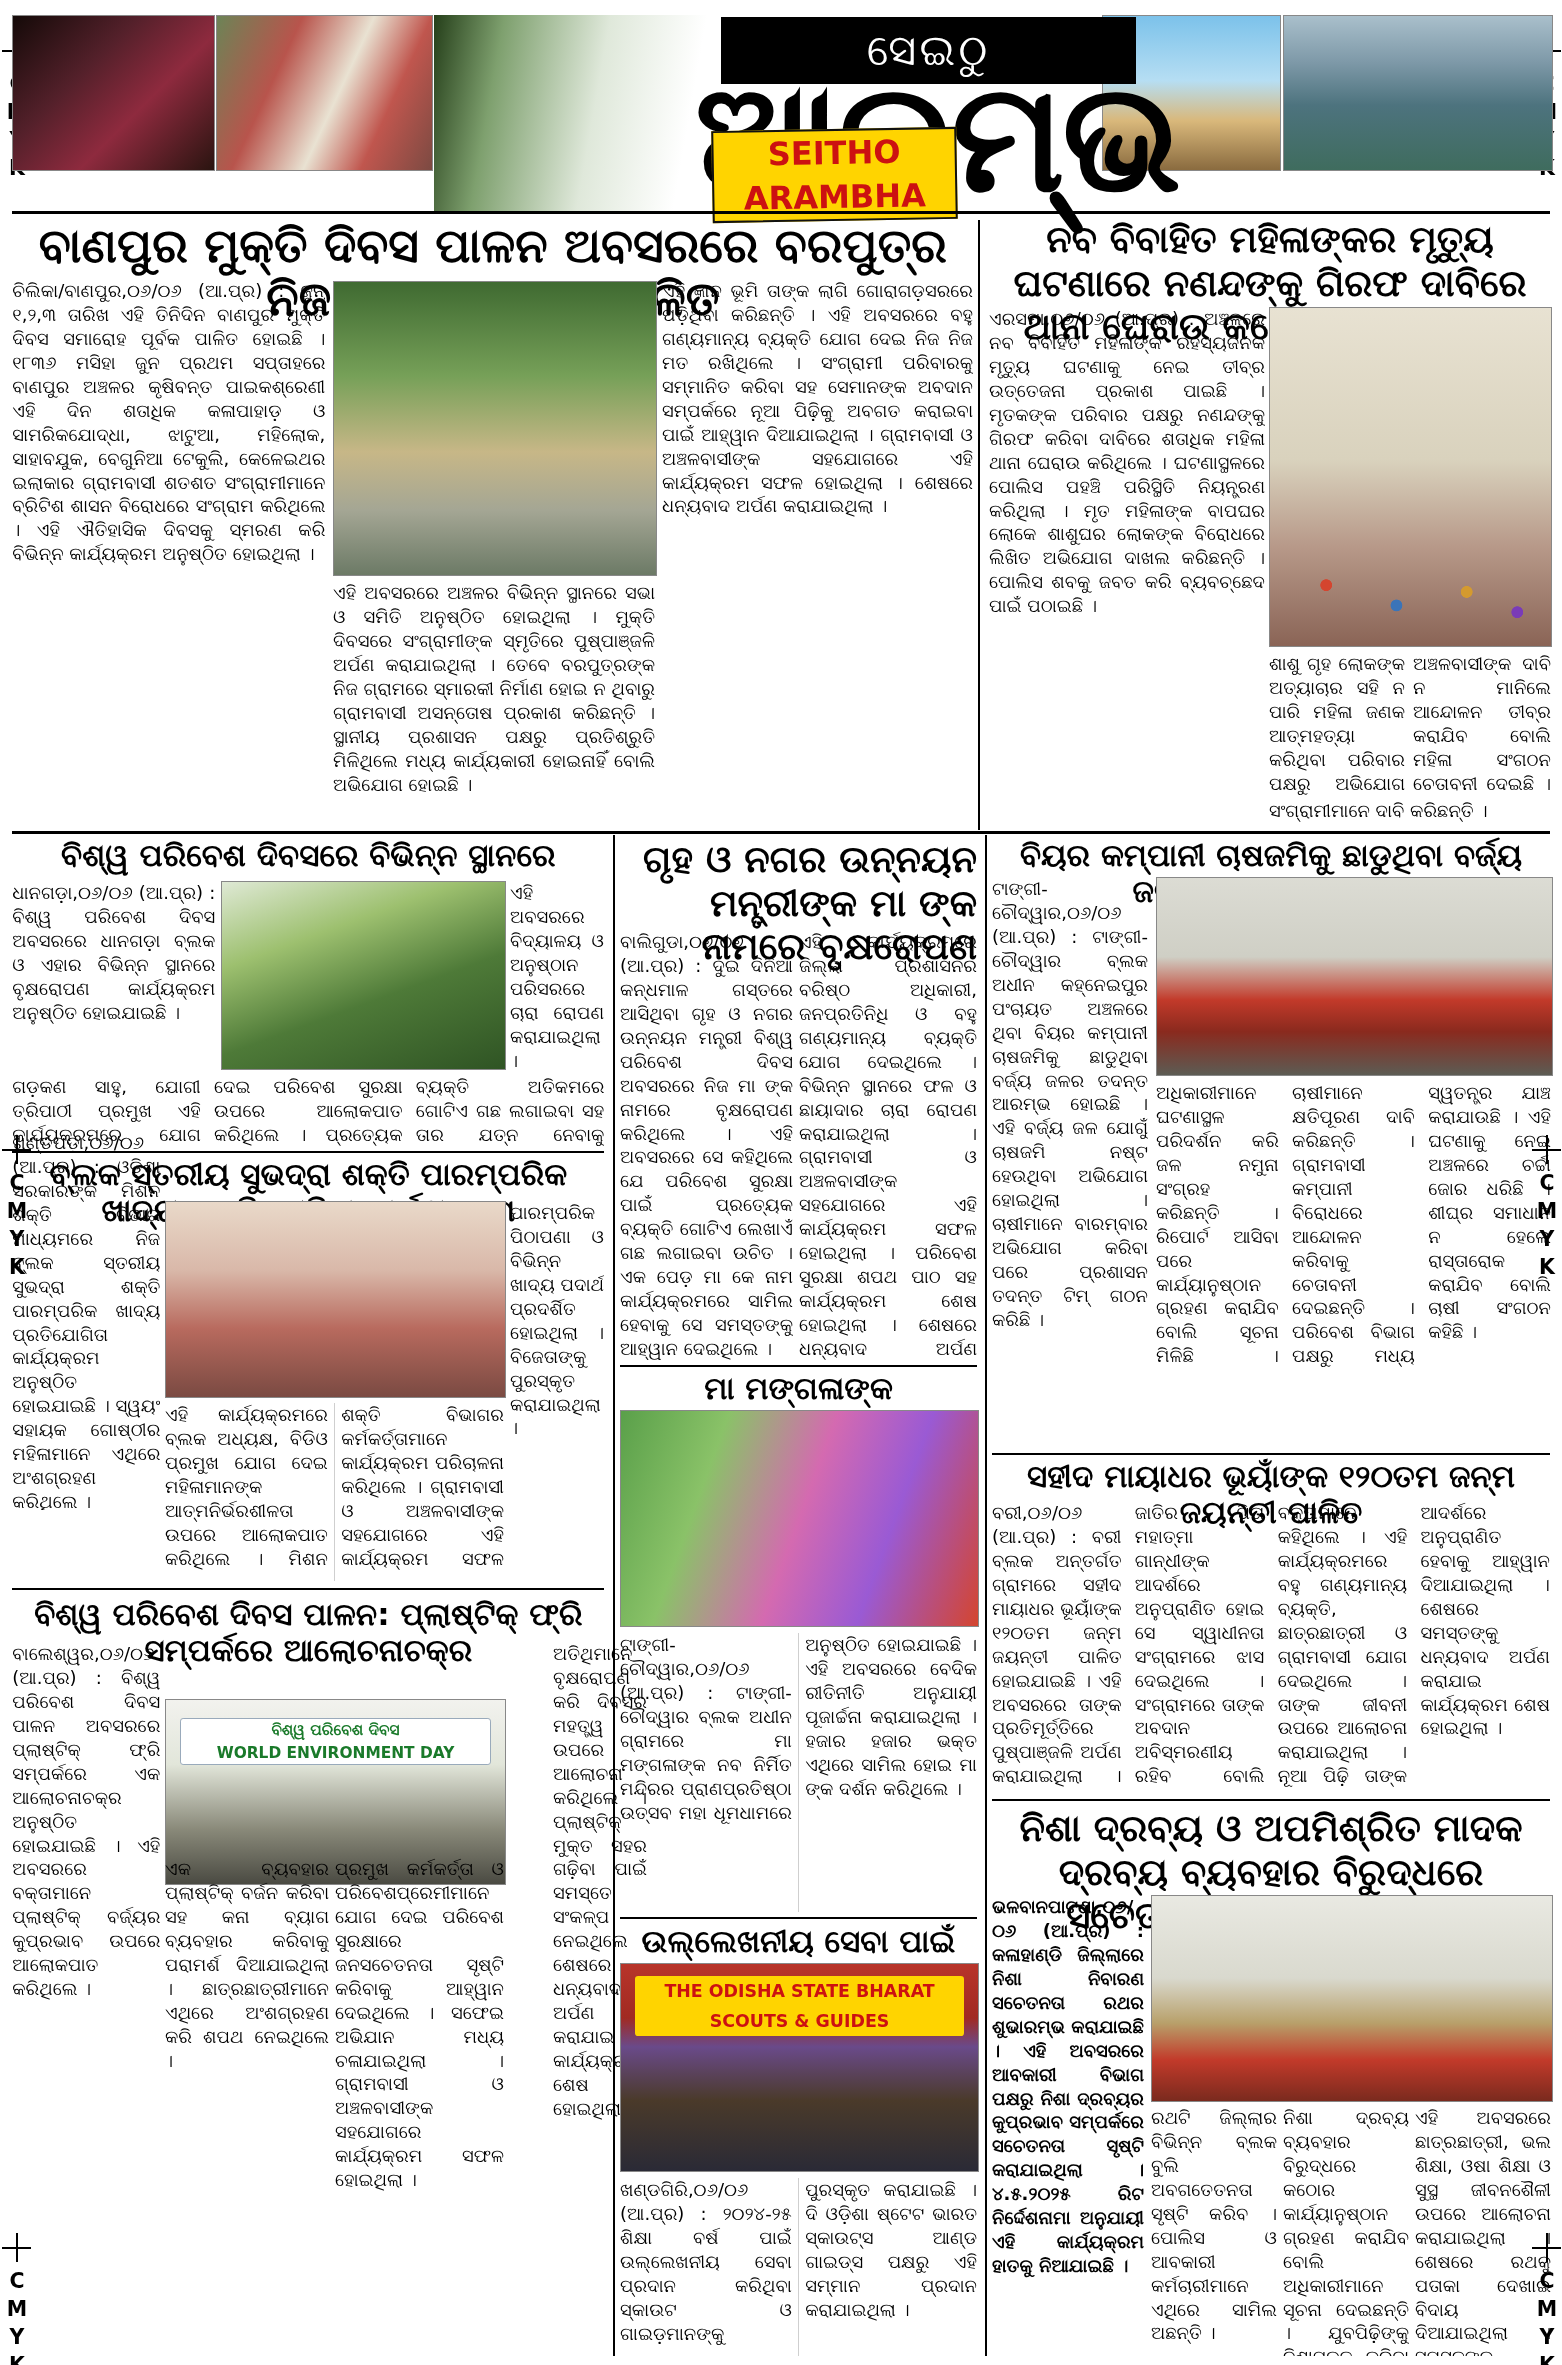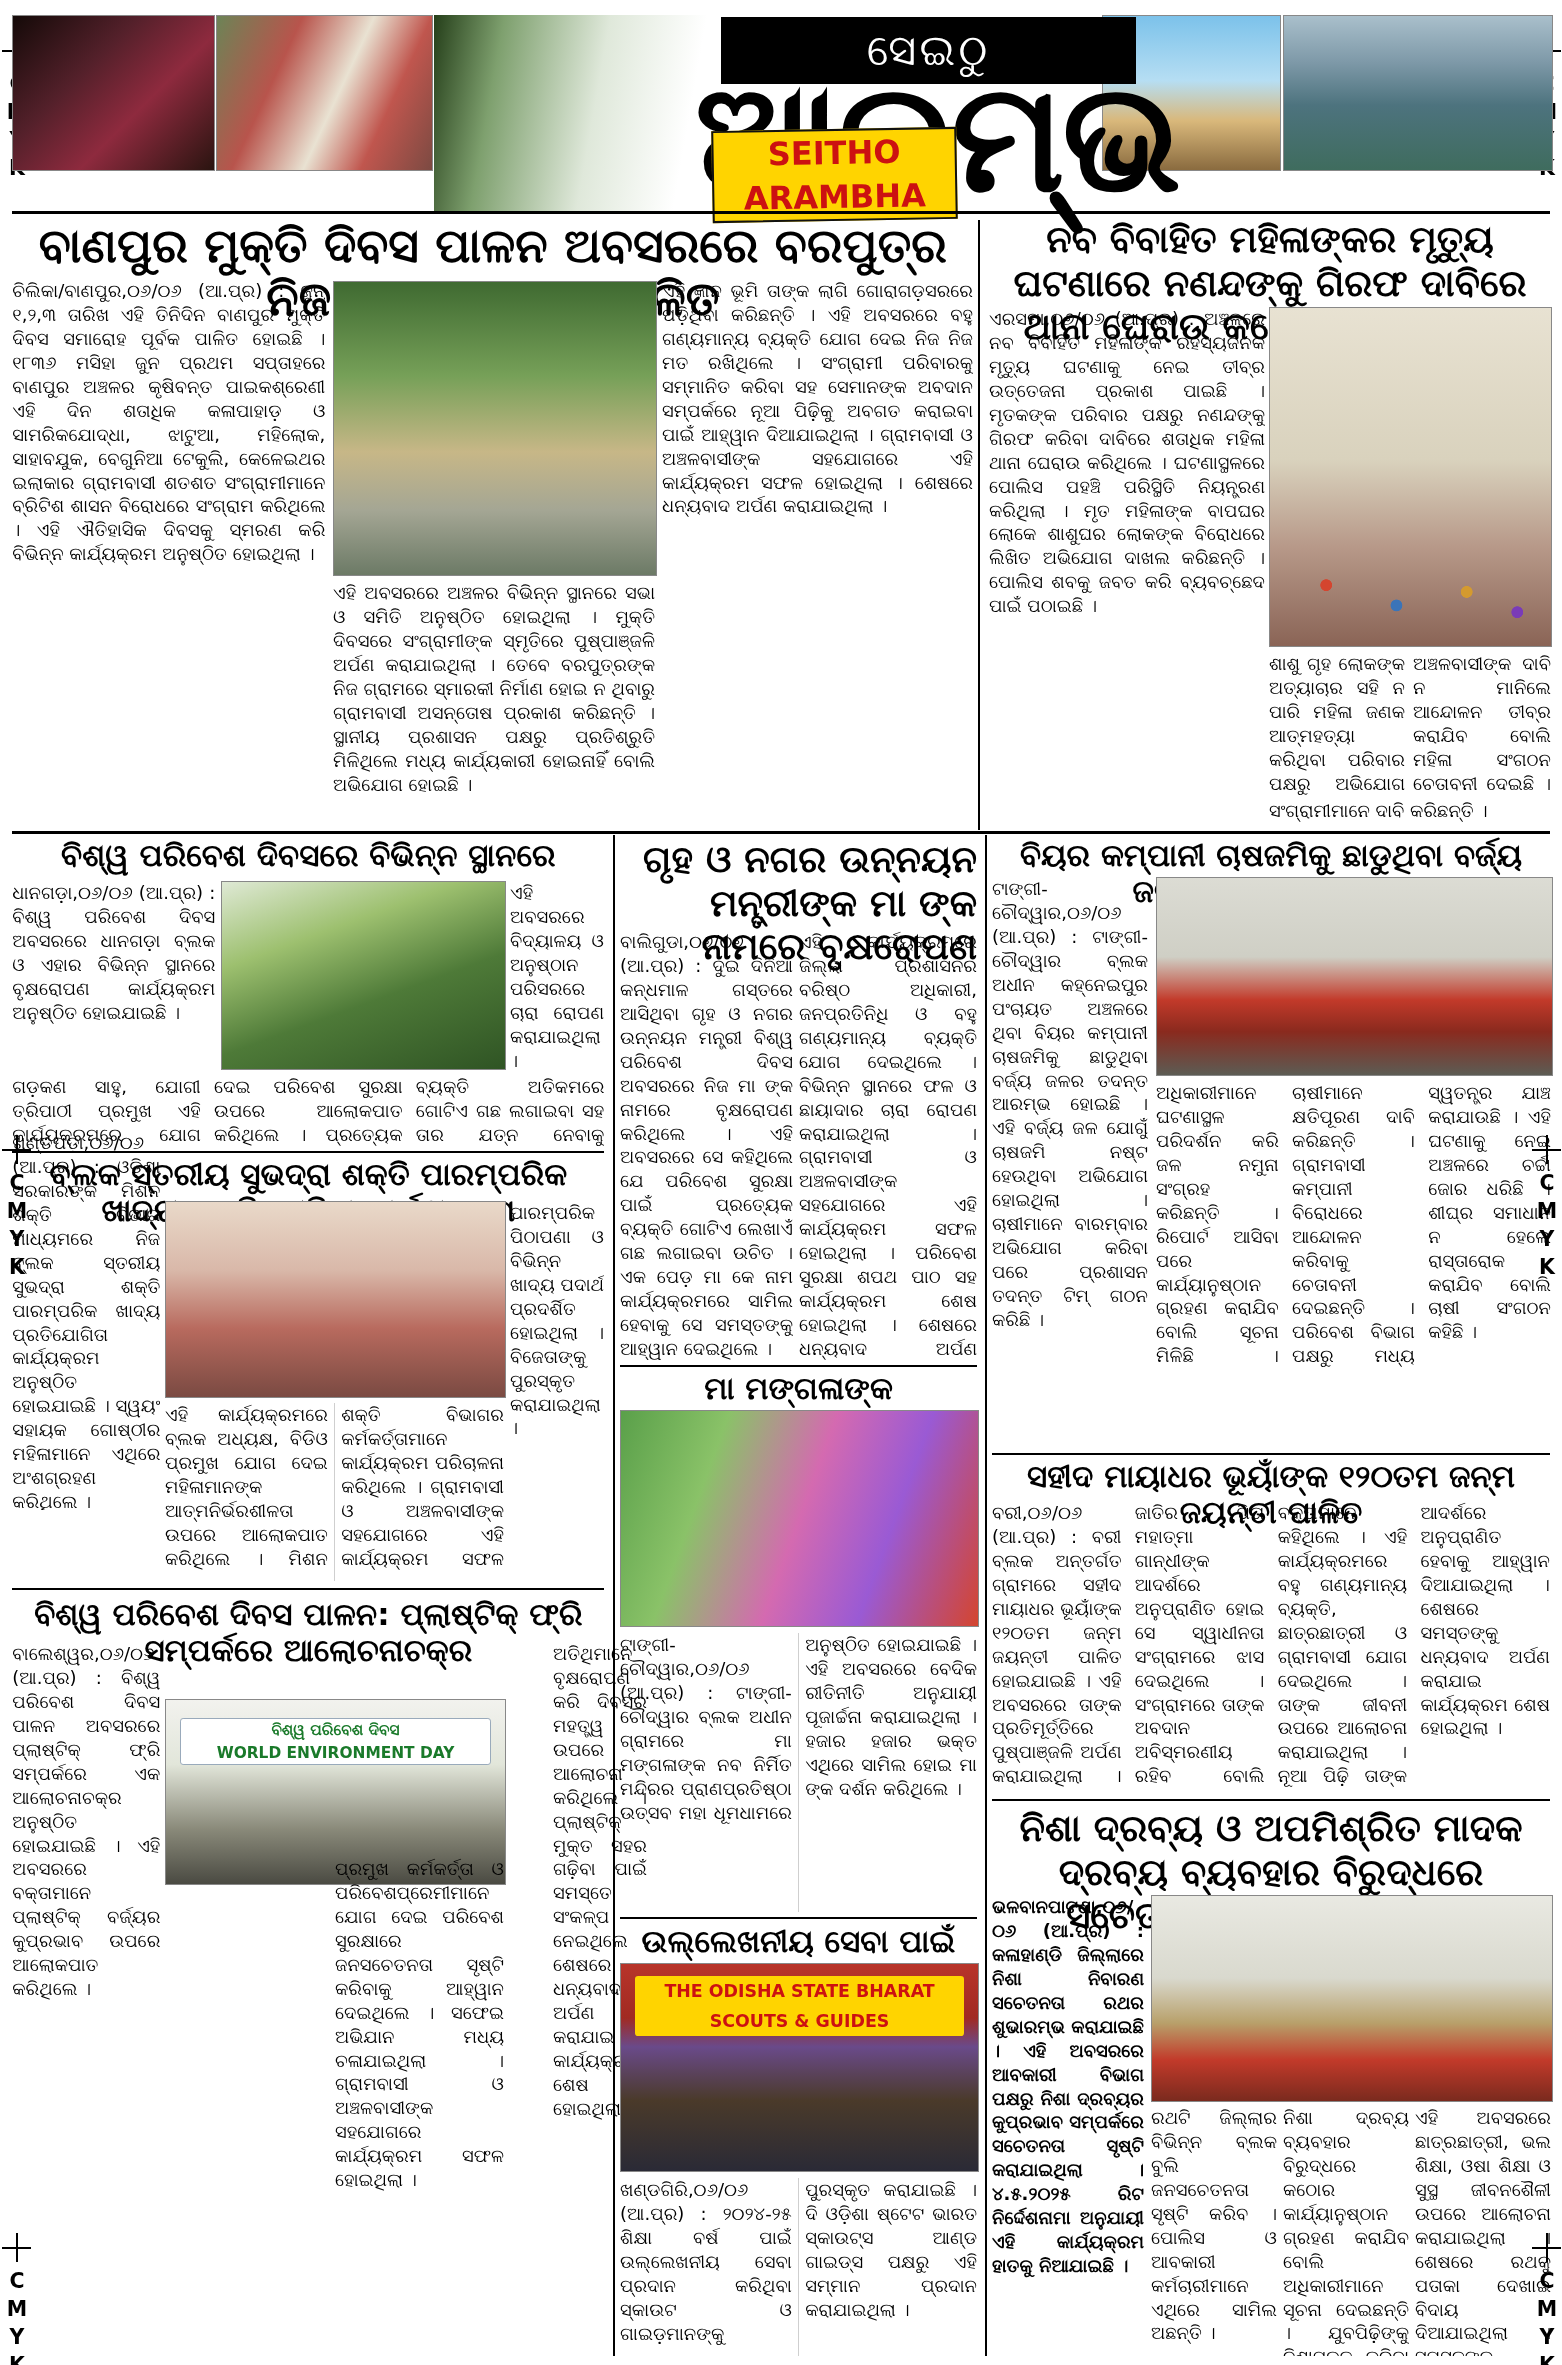--- a/index.html
+++ b/index.html
@@ -143,20 +143,21 @@
   <div class="abs hrule" style="left:12.3px;top:1588px;width:592px;height:1.5px;"></div>
 
   <div class="abs hl hl-md" style="left:12.3px;top:1597px;width:592px;">ବିଶ୍ୱ ପରିବେଶ ଦିବସ ପାଳନ: ପ୍ଲାଷ୍ଟିକ୍ ଫ୍ରି ସମ୍ପର୍କରେ ଆଲୋଚନାଚକ୍ର</div>
   <div class="abs col" style="left:12.3px;top:1642px;width:148px;height:709px;">ବାଲେଶ୍ୱର,୦୬/୦୬ (ଆ.ପ୍ର) : ବିଶ୍ୱ ପରିବେଶ ଦିବସ ପାଳନ ଅବସରରେ ପ୍ଲାଷ୍ଟିକ୍ ଫ୍ରି ସମ୍ପର୍କରେ ଏକ ଆଲୋଚନାଚକ୍ର ଅନୁଷ୍ଠିତ ହୋଇଯାଇଛି । ଏହି ଅବସରରେ ବକ୍ତାମାନେ ପ୍ଲାଷ୍ଟିକ୍ ବର୍ଜ୍ୟର କୁପ୍ରଭାବ ଉପରେ ଆଲୋକପାତ କରିଥିଲେ ।</div>
   <div class="abs photo photo-seminar" style="left:165px;top:1665px;width:339px;height:184px;">
     <div class="banner banner-env">
       <div>ବିଶ୍ୱ ପରିବେଶ ଦିବସ</div>
       <div>WORLD ENVIRONMENT DAY</div>
     </div>
   </div>
+  <div class="abs col" style="left:165px;top:1857px;width:164px;height:494px;">ଏକ ବ୍ୟବହାର ପ୍ଲାଷ୍ଟିକ୍ ବର୍ଜନ କରିବା ସହ କନା ବ୍ୟାଗ ବ୍ୟବହାର କରିବାକୁ ପରାମର୍ଶ ଦିଆଯାଇଥିଲା । ଛାତ୍ରଛାତ୍ରୀମାନେ ଏଥିରେ ଅଂଶଗ୍ରହଣ କରି ଶପଥ ନେଇଥିଲେ ।</div>
   <div class="abs col" style="left:335px;top:1857px;width:169px;height:494px;">ପ୍ରମୁଖ କର୍ମକର୍ତ୍ତା ଓ ପରିବେଶପ୍ରେମୀମାନେ ଯୋଗ ଦେଇ ପରିବେଶ ସୁରକ୍ଷାରେ ଜନସଚେତନତା ସୃଷ୍ଟି କରିବାକୁ ଆହ୍ୱାନ ଦେଇଥିଲେ । ସଫେଇ ଅଭିଯାନ ମଧ୍ୟ ଚଳାଯାଇଥିଲା । ଗ୍ରାମବାସୀ ଓ ଅଞ୍ଚଳବାସୀଙ୍କ ସହଯୋଗରେ କାର୍ଯ୍ୟକ୍ରମ ସଫଳ ହୋଇଥିଲା ।</div>
   <div class="abs col" style="left:510px;top:1642px;width:94px;height:709px;margin-left:43px;">ଅତିଥିମାନେ ବୃକ୍ଷରୋପଣ କରି ଦିବସର ମହତ୍ତ୍ୱ ଉପରେ ଆଲୋଚନା କରିଥିଲେ । ପ୍ଲାଷ୍ଟିକ୍ ମୁକ୍ତ ସହର ଗଢ଼ିବା ପାଇଁ ସମସ୍ତେ ସଂକଳ୍ପ ନେଇଥିଲେ । ଶେଷରେ ଧନ୍ୟବାଦ ଅର୍ପଣ କରାଯାଇ କାର୍ଯ୍ୟକ୍ରମ ଶେଷ ହୋଇଥିଲା ।</div>
 
   <div class="abs hl hl-lg" style="left:620px;top:838px;width:357px;text-align:right;">ଗୃହ ଓ ନଗର ଉନ୍ନୟନ ମନ୍ତ୍ରୀଙ୍କ ମା ଙ୍କ ନାମରେ ବୃକ୍ଷରୋପଣ</div>
   <div class="abs col" style="left:620px;top:930px;width:173px;height:430px;">ବାଲିଗୁଡା,୦୬/୦୬ (ଆ.ପ୍ର) : ଦୁଇ ଦିନିଆ କନ୍ଧମାଳ ଗସ୍ତରେ ଆସିଥିବା ଗୃହ ଓ ନଗର ଉନ୍ନୟନ ମନ୍ତ୍ରୀ ବିଶ୍ୱ ପରିବେଶ ଦିବସ ଅବସରରେ ନିଜ ମା ଙ୍କ ନାମରେ ବୃକ୍ଷରୋପଣ କରିଥିଲେ । ଏହି ଅବସରରେ ସେ କହିଥିଲେ ଯେ ପରିବେଶ ସୁରକ୍ଷା ପାଇଁ ପ୍ରତ୍ୟେକ ବ୍ୟକ୍ତି ଗୋଟିଏ ଲେଖାଏଁ ଗଛ ଲଗାଇବା ଉଚିତ । ଏକ ପେଡ଼ ମା କେ ନାମ କାର୍ଯ୍ୟକ୍ରମରେ ସାମିଲ ହେବାକୁ ସେ ସମସ୍ତଙ୍କୁ ଆହ୍ୱାନ ଦେଇଥିଲେ ।</div>
   <div class="abs col" style="left:799px;top:930px;width:178px;height:430px;">ଏହି କାର୍ଯ୍ୟକ୍ରମରେ ଜିଲ୍ଲା ପ୍ରଶାସନର ବରିଷ୍ଠ ଅଧିକାରୀ, ଜନପ୍ରତିନିଧି ଓ ବହୁ ଗଣ୍ୟମାନ୍ୟ ବ୍ୟକ୍ତି ଯୋଗ ଦେଇଥିଲେ । ବିଭିନ୍ନ ସ୍ଥାନରେ ଫଳ ଓ ଛାୟାଦାର ଚାରା ରୋପଣ କରାଯାଇଥିଲା । ଗ୍ରାମବାସୀ ଓ ଅଞ୍ଚଳବାସୀଙ୍କ ସହଯୋଗରେ ଏହି କାର୍ଯ୍ୟକ୍ରମ ସଫଳ ହୋଇଥିଲା । ପରିବେଶ ସୁରକ୍ଷା ଶପଥ ପାଠ ସହ କାର୍ଯ୍ୟକ୍ରମ ଶେଷ ହୋଇଥିଲା । ଶେଷରେ ଧନ୍ୟବାଦ ଅର୍ପଣ କରାଯାଇଥିଲା ।</div>
 
   <div class="abs hrule" style="left:620px;top:1365px;width:357px;height:1.5px;"></div>
 
   <div class="abs hl hl-md" style="left:620px;top:1371px;width:357px;">ମା ମଙ୍ଗଳାଙ୍କ ପ୍ରାଣପ୍ରତିଷ୍ଠା ଉତ୍ସବରେ ବାଚସ୍ପତି</div>
@@ -179,18 +180,18 @@
   <div class="abs hrule" style="left:992px;top:1453px;width:558px;height:1.5px;"></div>
 
   <div class="abs hl hl-md" style="left:992px;top:1459px;width:558px;">ସହୀଦ ମାୟାଧର ଭୂୟାଁଙ୍କ ୧୨୦ତମ ଜନ୍ମ ଜୟନ୍ତୀ ପାଳିତ</div>
   <div class="abs col cols4" style="left:992px;top:1501px;width:558px;height:293px;">ବରୀ,୦୬/୦୬ (ଆ.ପ୍ର) : ବରୀ ବ୍ଲକ ଅନ୍ତର୍ଗତ ଗ୍ରାମରେ ସହୀଦ ମାୟାଧର ଭୂୟାଁଙ୍କ ୧୨୦ତମ ଜନ୍ମ ଜୟନ୍ତୀ ପାଳିତ ହୋଇଯାଇଛି । ଏହି ଅବସରରେ ତାଙ୍କ ପ୍ରତିମୂର୍ତ୍ତିରେ ପୁଷ୍ପାଞ୍ଜଳି ଅର୍ପଣ କରାଯାଇଥିଲା । ଜାତିର ପିତା ମହାତ୍ମା ଗାନ୍ଧୀଙ୍କ ଆଦର୍ଶରେ ଅନୁପ୍ରାଣିତ ହୋଇ ସେ ସ୍ୱାଧୀନତା ସଂଗ୍ରାମରେ ଝାସ ଦେଇଥିଲେ । ସଂଗ୍ରାମରେ ତାଙ୍କ ଅବଦାନ ଅବିସ୍ମରଣୀୟ ରହିବ ବୋଲି ବକ୍ତାମାନେ କହିଥିଲେ । ଏହି କାର୍ଯ୍ୟକ୍ରମରେ ବହୁ ଗଣ୍ୟମାନ୍ୟ ବ୍ୟକ୍ତି, ଛାତ୍ରଛାତ୍ରୀ ଓ ଗ୍ରାମବାସୀ ଯୋଗ ଦେଇଥିଲେ । ତାଙ୍କ ଜୀବନୀ ଉପରେ ଆଲୋଚନା କରାଯାଇଥିଲା । ନୂଆ ପିଢ଼ି ତାଙ୍କ ଆଦର୍ଶରେ ଅନୁପ୍ରାଣିତ ହେବାକୁ ଆହ୍ୱାନ ଦିଆଯାଇଥିଲା । ଶେଷରେ ସମସ୍ତଙ୍କୁ ଧନ୍ୟବାଦ ଅର୍ପଣ କରାଯାଇ କାର୍ଯ୍ୟକ୍ରମ ଶେଷ ହୋଇଥିଲା ।</div>
 
   <div class="abs hrule" style="left:992px;top:1799px;width:558px;height:1.5px;"></div>
 
   <div class="abs hl hl-lg" style="left:992px;top:1807px;width:558px;">ନିଶା ଦ୍ରବ୍ୟ ଓ ଅପମିଶ୍ରିତ ମାଦକ ଦ୍ରବ୍ୟ ବ୍ୟବହାର ବିରୁଦ୍ଧରେ ସଚେତନତା ରଥର ଶୁଭାରମ୍ଭ</div>
   <div class="abs col" style="left:992px;top:1895px;width:152px;height:461px;font-weight:bold;">ଭଳବାନପାଟଣା,୦୬/୦୬ (ଆ.ପ୍ର) : କଳାହାଣ୍ଡି ଜିଲ୍ଲାରେ ନିଶା ନିବାରଣ ସଚେତନତା ରଥର ଶୁଭାରମ୍ଭ କରାଯାଇଛି । ଏହି ଅବସରରେ ଆବକାରୀ ବିଭାଗ ପକ୍ଷରୁ ନିଶା ଦ୍ରବ୍ୟର କୁପ୍ରଭାବ ସମ୍ପର୍କରେ ସଚେତନତା ସୃଷ୍ଟି କରାଯାଇଥିଲା । ୪.୫.୨୦୨୫ ରିଟ ନିର୍ଦ୍ଦେଶନାମା ଅନୁଯାୟୀ ଏହି କାର୍ଯ୍ୟକ୍ରମ ହାତକୁ ନିଆଯାଇଛି ।</div>
   <div class="abs photo photo-rath" style="left:1151px;top:1895px;width:400px;height:205px;"></div>
-  <div class="abs col" style="left:1151px;top:2106px;width:126px;height:250px;">ରଥଟି ଜିଲ୍ଲାର ବିଭିନ୍ନ ବ୍ଲକ ବୁଲି ଜନସଚେତନତା ସୃଷ୍ଟି କରିବ । ପୋଲିସ ଓ ଆବକାରୀ କର୍ମଚାରୀମାନେ ଏଥିରେ ସାମିଲ ଅଛନ୍ତି ।</div>
+  <div class="abs col" style="left:1151px;top:2106px;width:126px;height:250px;">ରଥଟି ଜିଲ୍ଲାର ବିଭିନ୍ନ ବ୍ଲକ ବୁଲି ଅବଗତେତନତା ସୃଷ୍ଟି କରିବ । ପୋଲିସ ଓ ଆବକାରୀ କର୍ମଚାରୀମାନେ ଏଥିରେ ସାମିଲ ଅଛନ୍ତି ।</div>
   <div class="abs col" style="left:1283px;top:2106px;width:126px;height:250px;">ନିଶା ଦ୍ରବ୍ୟ ବ୍ୟବହାର ବିରୁଦ୍ଧରେ କଠୋର କାର୍ଯ୍ୟାନୁଷ୍ଠାନ ଗ୍ରହଣ କରାଯିବ ବୋଲି ଅଧିକାରୀମାନେ ସୂଚନା ଦେଇଛନ୍ତି । ଯୁବପିଢ଼ିଙ୍କୁ ନିଶାମୁକ୍ତ କରିବା ଏହାର ଲକ୍ଷ୍ୟ ।</div>
   <div class="abs col" style="left:1415px;top:2106px;width:136px;height:250px;">ଏହି ଅବସରରେ ଛାତ୍ରଛାତ୍ରୀ, ଭଲ ଶିକ୍ଷା, ଓଷା ଶିକ୍ଷା ଓ ସୁସ୍ଥ ଜୀବନଶୈଳୀ ଉପରେ ଆଲୋଚନା କରାଯାଇଥିଲା । ଶେଷରେ ରଥକୁ ପତାକା ଦେଖାଇ ବିଦାୟ ଦିଆଯାଇଥିଲା । ସମସ୍ତଙ୍କ ସହଯୋଗ କାମନା କରାଯାଇଛି ।</div>
 
 </div>
 
 
 </body></html>

